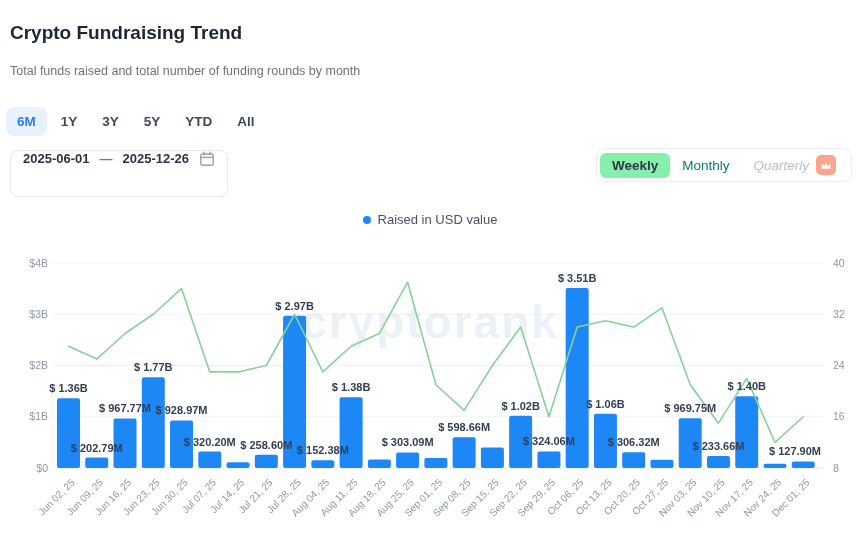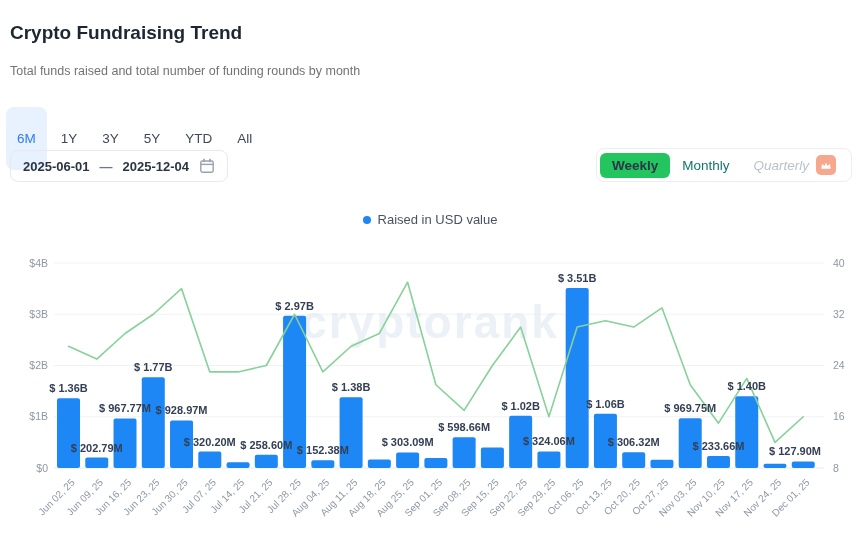--- a/index.html
+++ b/index.html
@@ -3,34 +3,34 @@
 <meta charset="utf-8">
 <style>
   html,body{margin:0;padding:0;}
   body{
     width:860px;height:536px;background:#ffffff;position:relative;overflow:hidden;
     font-family:"Liberation Sans",sans-serif;
   }
   .title{position:absolute;left:10px;top:22px;font-size:19px;font-weight:700;color:#1d2633;text-align:center;}
   .subtitle{position:absolute;left:10px;top:58px;font-size:12.5px;color:#737373;margin-top:6px;}
   .range-tabs{position:absolute;left:6px;top:107px;display:flex;align-items:center;gap:3px;}
-  .range-tab{padding:24px 11px;font-size:13.5px;font-weight:400;color:#3f4858;border-radius:8px;cursor:pointer;}
+  .range-tab{padding:7px 11px;font-size:13.5px;font-weight:700;color:#3f4858;border-radius:8px;cursor:pointer;}
   .range-tab.active{background:#e8f1fe;color:#2f7cf6;}
   .date-box{
-    position:absolute;left:10px;top:150px;height:32px;box-sizing:border-box;
-    border:1px solid #e7e9ee;border-radius:8px;display:inline-flex;align-items:center;
+    position:absolute;left:10px;top:150px;height:47px;box-sizing:border-box;
+    border:1px solid #e7e9ee;border-radius:8px;display:inline-flex;
     padding:0 12px;gap:10px;font-size:13px;font-weight:600;color:#2b3444;
   }
   .seg-control{
     position:absolute;right:8px;top:148px;height:34px;box-sizing:border-box;
     border:1px solid #eceef2;border-radius:8px;display:flex;align-items:center;padding:3px;
     font-size:13.5px;
   }
   .seg-item{padding:5px 12px;border-radius:6px;color:#0f766e;display:flex;align-items:center;gap:7px;cursor:pointer;}
-  .seg-item.active{background:#22c55e;color:#2b3648;font-weight:600;}
+  .seg-item.active{background:#86efac;color:#2b3648;font-weight:600;}
   .seg-item.locked{color:#b9c1cd;font-style:italic;}
   .crown-badge{width:20px;height:20px;border-radius:5px;display:flex;align-items:center;justify-content:center;}
   .legend{position:absolute;top:212px;left:0;width:100%;display:flex;justify-content:center;align-items:center;gap:26px;font-size:13px;color:#4a5261;}
   .legend-item{display:flex;align-items:center;gap:7px;}
   .legend-dot{width:8px;height:8px;border-radius:50%;}
   .legend-dash{width:16px;height:2px;}
   #chart{position:absolute;left:0;top:250px;}
 </style>
 </head>
 <body>
@@ -43,21 +43,21 @@
     <div class="range-tab">1Y</div>
     <div class="range-tab">3Y</div>
     <div class="range-tab">5Y</div>
     <div class="range-tab">YTD</div>
     <div class="range-tab">All</div>
   </div>
 
 <div class="date-box">
   <span>2025-06-01</span>
   <span style="color:#6e7785;">—</span>
-  <span>2025-12-04</span>
+  <span>2025-12-26</span>
   <span style="display:flex;">
     <svg width="16" height="16" viewBox="0 0 16 16" fill="none">
       <rect x="1.8" y="3" width="12.4" height="11.2" rx="1.6" stroke="#98a1b0" stroke-width="1.4"></rect>
       <line x1="1.8" y1="6.4" x2="14.2" y2="6.4" stroke="#98a1b0" stroke-width="1.4"></line>
       <line x1="5" y1="1.2" x2="5" y2="3.8" stroke="#98a1b0" stroke-width="1.4" stroke-linecap="round"></line>
       <line x1="11" y1="1.2" x2="11" y2="3.8" stroke="#98a1b0" stroke-width="1.4" stroke-linecap="round"></line>
     </svg>
   </span>
 </div>
 

